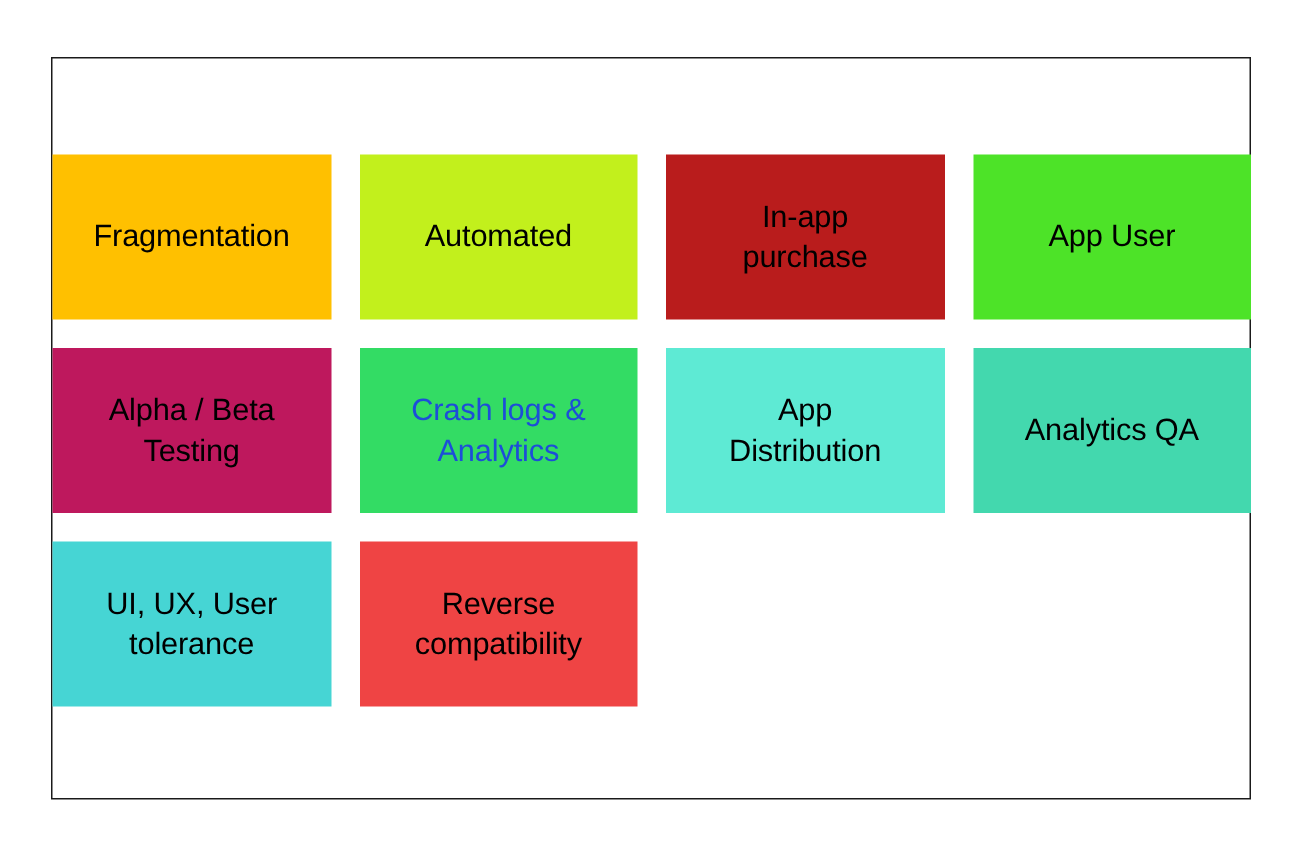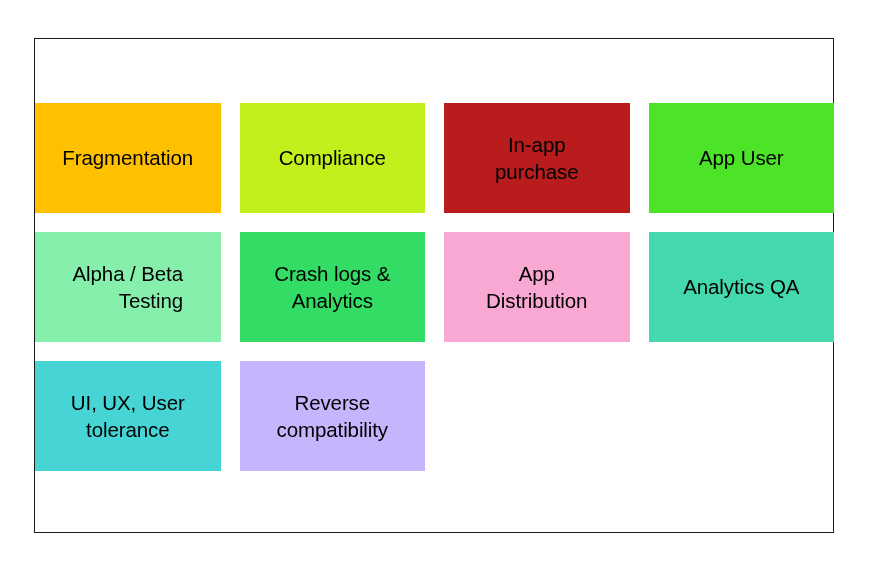--- a/index.html
+++ b/index.html
@@ -76,56 +76,56 @@
   <div id="frame" style="border-color: rgb(26, 26, 26); background-color: rgb(255, 255, 255);"></div>
 
   <div id="grid">
 
     <div class="tile" style="background-color: rgb(255, 192, 0);">
       <span class="tile-label" style="color: rgb(0, 0, 0);">Fragmentation</span>
     </div>
 
 
     <div class="tile" style="background-color: rgb(194, 240, 28);">
-      <span class="tile-label" style="color: rgb(0, 0, 0);">Compliance</span>
+      <span class="tile-label" style="color: rgb(0, 0, 0);">Automated</span>
     </div>
 
     <div class="tile" style="background-color: #b91c1c;">
       <span class="tile-label" style="color: rgb(0, 0, 0);">In-app
 purchase</span>
     </div>
 
     <div class="tile" style="background-color: rgb(77, 227, 40);">
       <span class="tile-label" style="color: rgb(0, 0, 0);">App User</span>
     </div>
 
-    <div class="tile" style="background-color: #86efac; text-align: right;">
+    <div class="tile" style="background-color: #be185d;">
       <span class="tile-label" style="color: rgb(0, 0, 0);">Alpha / Beta
 Testing</span>
     </div>
 
     <div class="tile" style="background-color: rgb(51, 220, 100);">
-      <span class="tile-label" style="color: #000000;">Crash logs &amp;
+      <span class="tile-label" style="color: #1d4ed8;">Crash logs &amp;
 Analytics</span>
     </div>
 
-    <div class="tile" style="background-color: #f9a8d4; text-align: center;">
+    <div class="tile" style="background-color: #5eead4; text-align: center;">
       <span class="tile-label" style="color: rgb(0, 0, 0);">App
 Distribution</span>
     </div>
 
     <div class="tile" style="background-color: rgb(67, 216, 174);">
       <span class="tile-label" style="color: rgb(0, 0, 0);">Analytics QA</span>
     </div>
 
     <div class="tile" style="background-color: rgb(70, 213, 212);">
       <span class="tile-label" style="color: #000000;">UI, UX, User
 tolerance</span>
     </div>
 
-    <div class="tile" style="background-color: #c4b5fd;">
+    <div class="tile" style="background-color: #ef4444;">
       <span class="tile-label" style="color: rgb(0, 0, 0);">Reverse
 compatibility</span>
     </div>
 
 
   </div>
 </div>
 
 </body></html>

